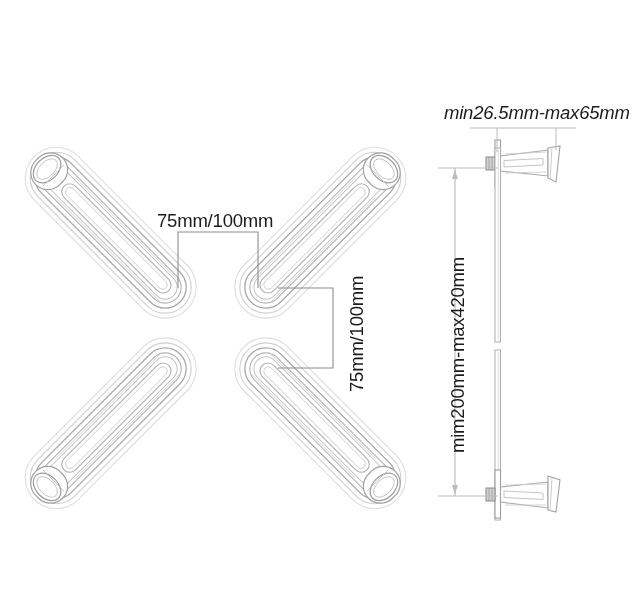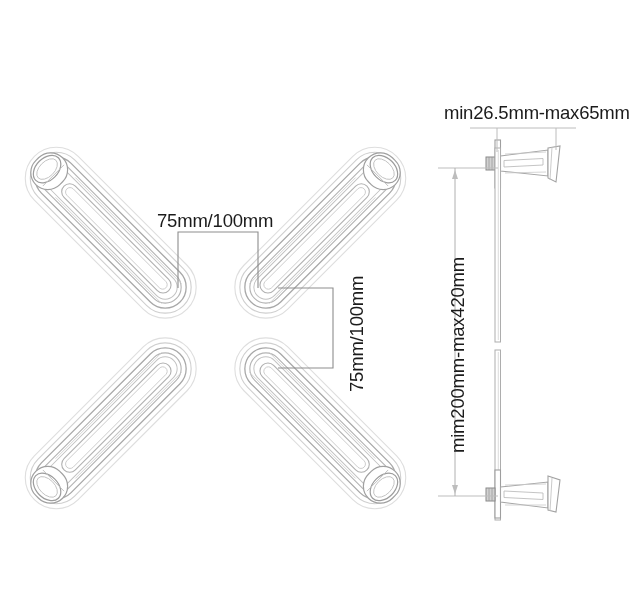--- a/index.html
+++ b/index.html
@@ -32,20 +32,21 @@
     font-family: "Liberation Sans", sans-serif;
     font-size: 19px;
     line-height: 1;
     white-space: nowrap;
     letter-spacing: -0.2px;
   }
   #label-top-right {
     left: 444px;
     top: 104px;
     font-size: 18.5px;
+    font-style: italic;
   }
   #label-h-75 {
     left: 157px;
     top: 212px;
     font-size: 18.5px;
   }
   #label-v-75 {
     left: 0px;
     top: 0px;
     transform-origin: left top;

